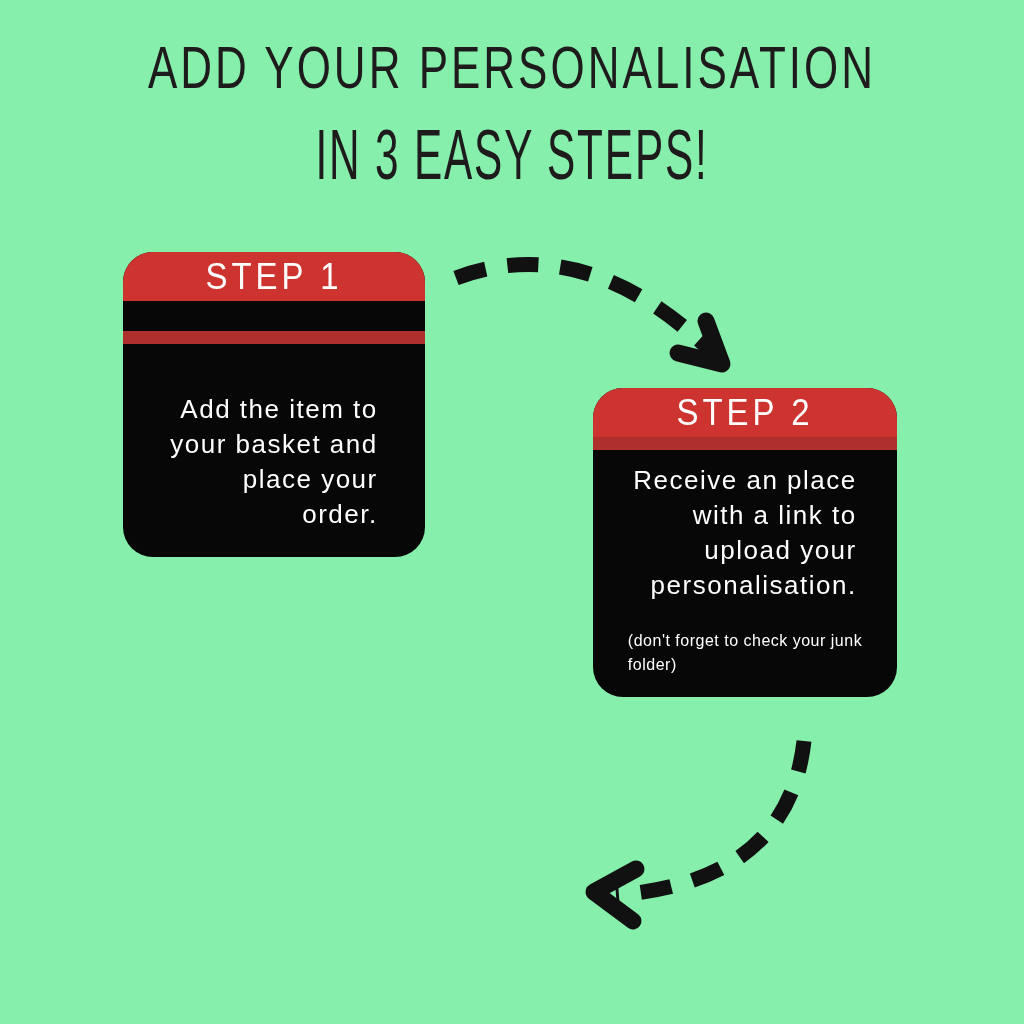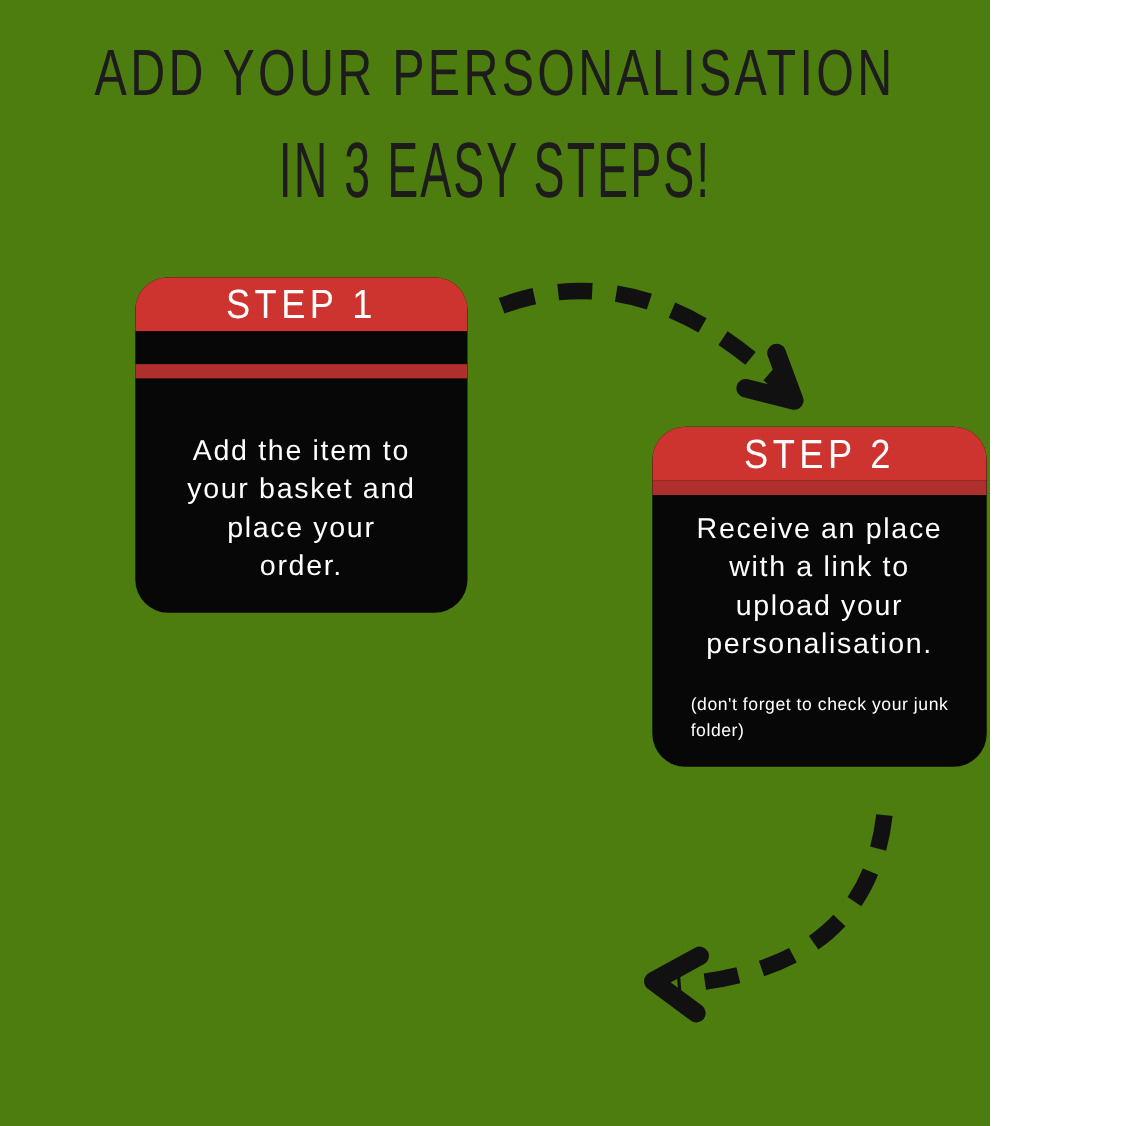--- a/index.html
+++ b/index.html
@@ -4,22 +4,22 @@
 <style>
   html, body { margin: 0; padding: 0; }
   body {
     width: 1024px; height: 1024px;
     background: #ffffff;
     font-family: "Liberation Sans", sans-serif;
     overflow: hidden;
   }
   .canvas {
     position: relative;
-    width: 900px; height: 1024px;
-    background: #4d7c0f;
+    width: 1024px; height: 1024px;
+    background: #86efac;
   }
 
   
   .title-line {
     position: absolute;
     left: 0; width: 100%;
     text-align: center;
     color: #1d1b1c;
     font-weight: normal;
     white-space: nowrap;
@@ -80,21 +80,21 @@
     align-items: center;
     justify-content: center;
     gap: 26px;
     padding: 6px 10px 14px 10px;
   }
   .body-text {
     color: #ffffff;
     font-size: 26px;
     line-height: 35px;
     letter-spacing: 1.5px;
-    text-align: center;
+    text-align: right;
     white-space: pre-line;
   }
   .note-text {
     color: #ffffff;
     font-size: 16px;
     line-height: 24px;
     letter-spacing: 0.5px;
     white-space: pre-line;
   }
 

